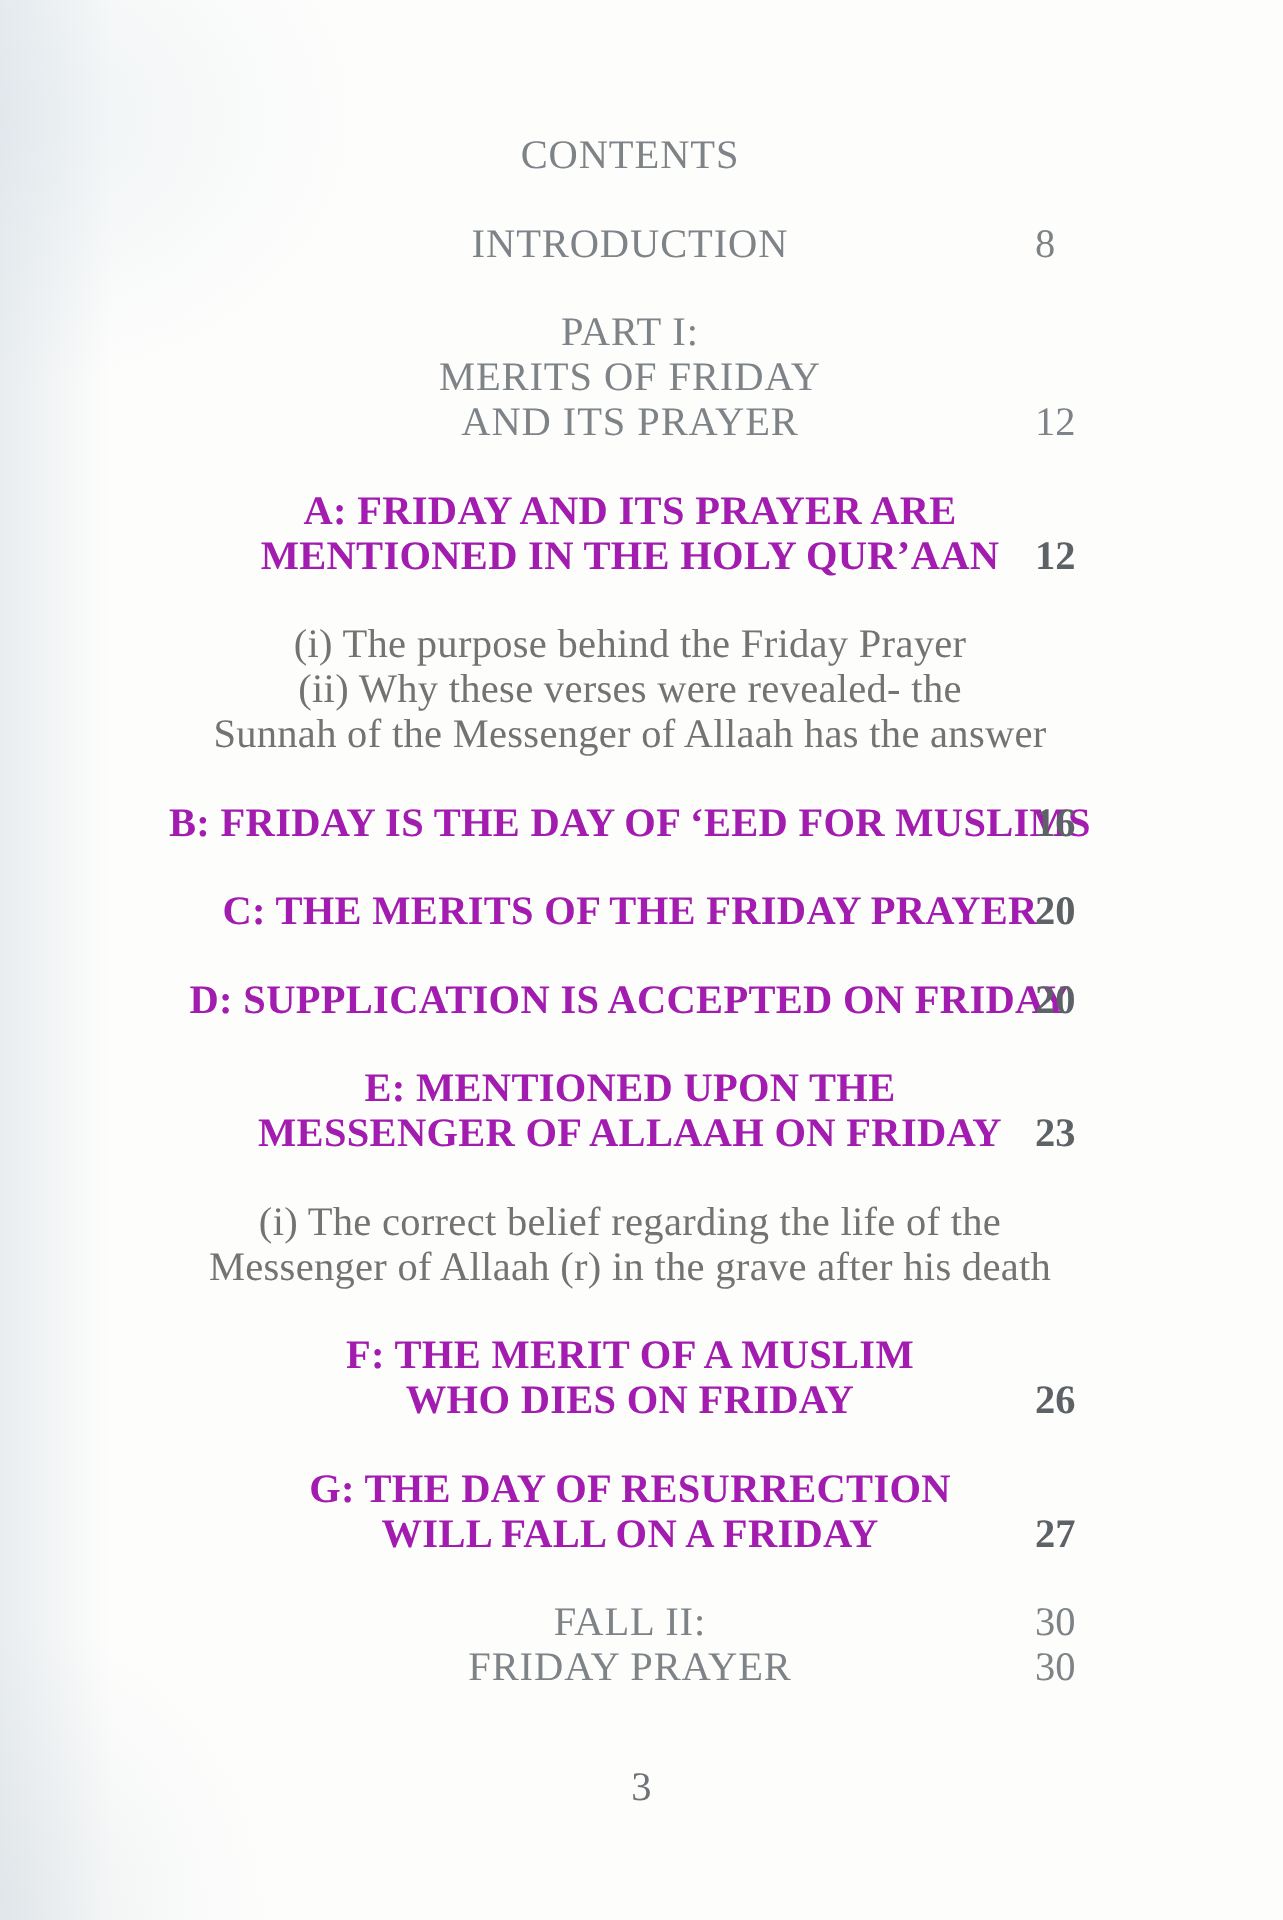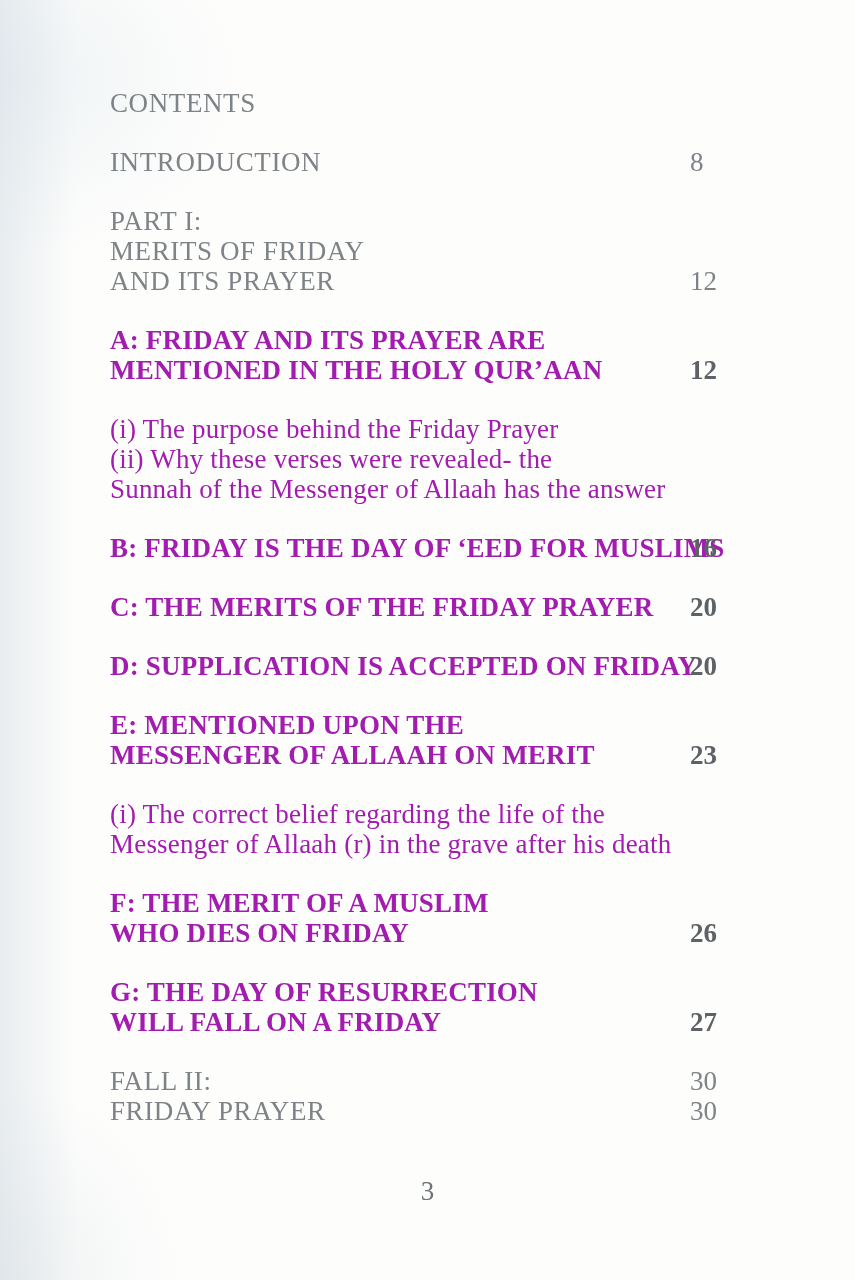--- a/index.html
+++ b/index.html
@@ -36,40 +36,40 @@
     width: 180px; height: 200px;
     background: radial-gradient(ellipse at 0% 100%, rgba(208,216,222,0.35), rgba(208,216,222,0.0) 70%);
     pointer-events: none;
   }
   .toc {
     position: absolute;
     left: 110px;
     top: 88px;
     width: 620px;
   }
-  .entry { margin-top: 29px; }
+  .entry { margin-top: 29px; text-align: center; }
   .entry:first-child { margin-top: 0; }
   .line {
     position: relative;
     height: 30px;
     line-height: 30px;
     white-space: nowrap;
   }
   .txt { font-size: 27px; }
   .caps .txt {
     color: #7e8387;
     letter-spacing: 0.6px;
   }
   .bold .txt {
     color: #a21caf;
     font-weight: 700;
     letter-spacing: 0.2px;
   }
   .sub .txt {
-    color: #a21caf;
+    color: #737373;
     letter-spacing: 0.2px;
   }
   .pg {
     position: absolute;
     left: 580px;
     top: 0;
     font-size: 27px;
   }
   .caps .pg { color: #7e8387; }
   .bold .pg { color: #5d6266; font-weight: 700; }
@@ -119,21 +119,21 @@
           <div class="line"><span class="txt">B: FRIDAY IS THE DAY OF ‘EED FOR MUSLIMS</span><span class="pg">16</span></div>
         </div>
         <div class="entry bold">
           <div class="line"><span class="txt">C: THE MERITS OF THE FRIDAY PRAYER</span><span class="pg">20</span></div>
         </div>
         <div class="entry bold">
           <div class="line"><span class="txt">D: SUPPLICATION IS ACCEPTED ON FRIDAY</span><span class="pg">20</span></div>
         </div>
         <div class="entry bold">
           <div class="line"><span class="txt">E: MENTIONED UPON THE</span></div>
-          <div class="line"><span class="txt">MESSENGER OF ALLAAH ON MERIT</span><span class="pg">23</span></div>
+          <div class="line"><span class="txt">MESSENGER OF ALLAAH ON FRIDAY</span><span class="pg">23</span></div>
         </div>
         <div class="entry sub">
           <div class="line"><span class="txt">(i) The correct belief regarding the life of the</span></div>
           <div class="line"><span class="txt">Messenger of Allaah (r) in the grave after his death</span></div>
         </div>
         <div class="entry bold">
           <div class="line"><span class="txt">F: THE MERIT OF A MUSLIM</span></div>
           <div class="line"><span class="txt">WHO DIES ON FRIDAY</span><span class="pg">26</span></div>
         </div>
         <div class="entry bold">

